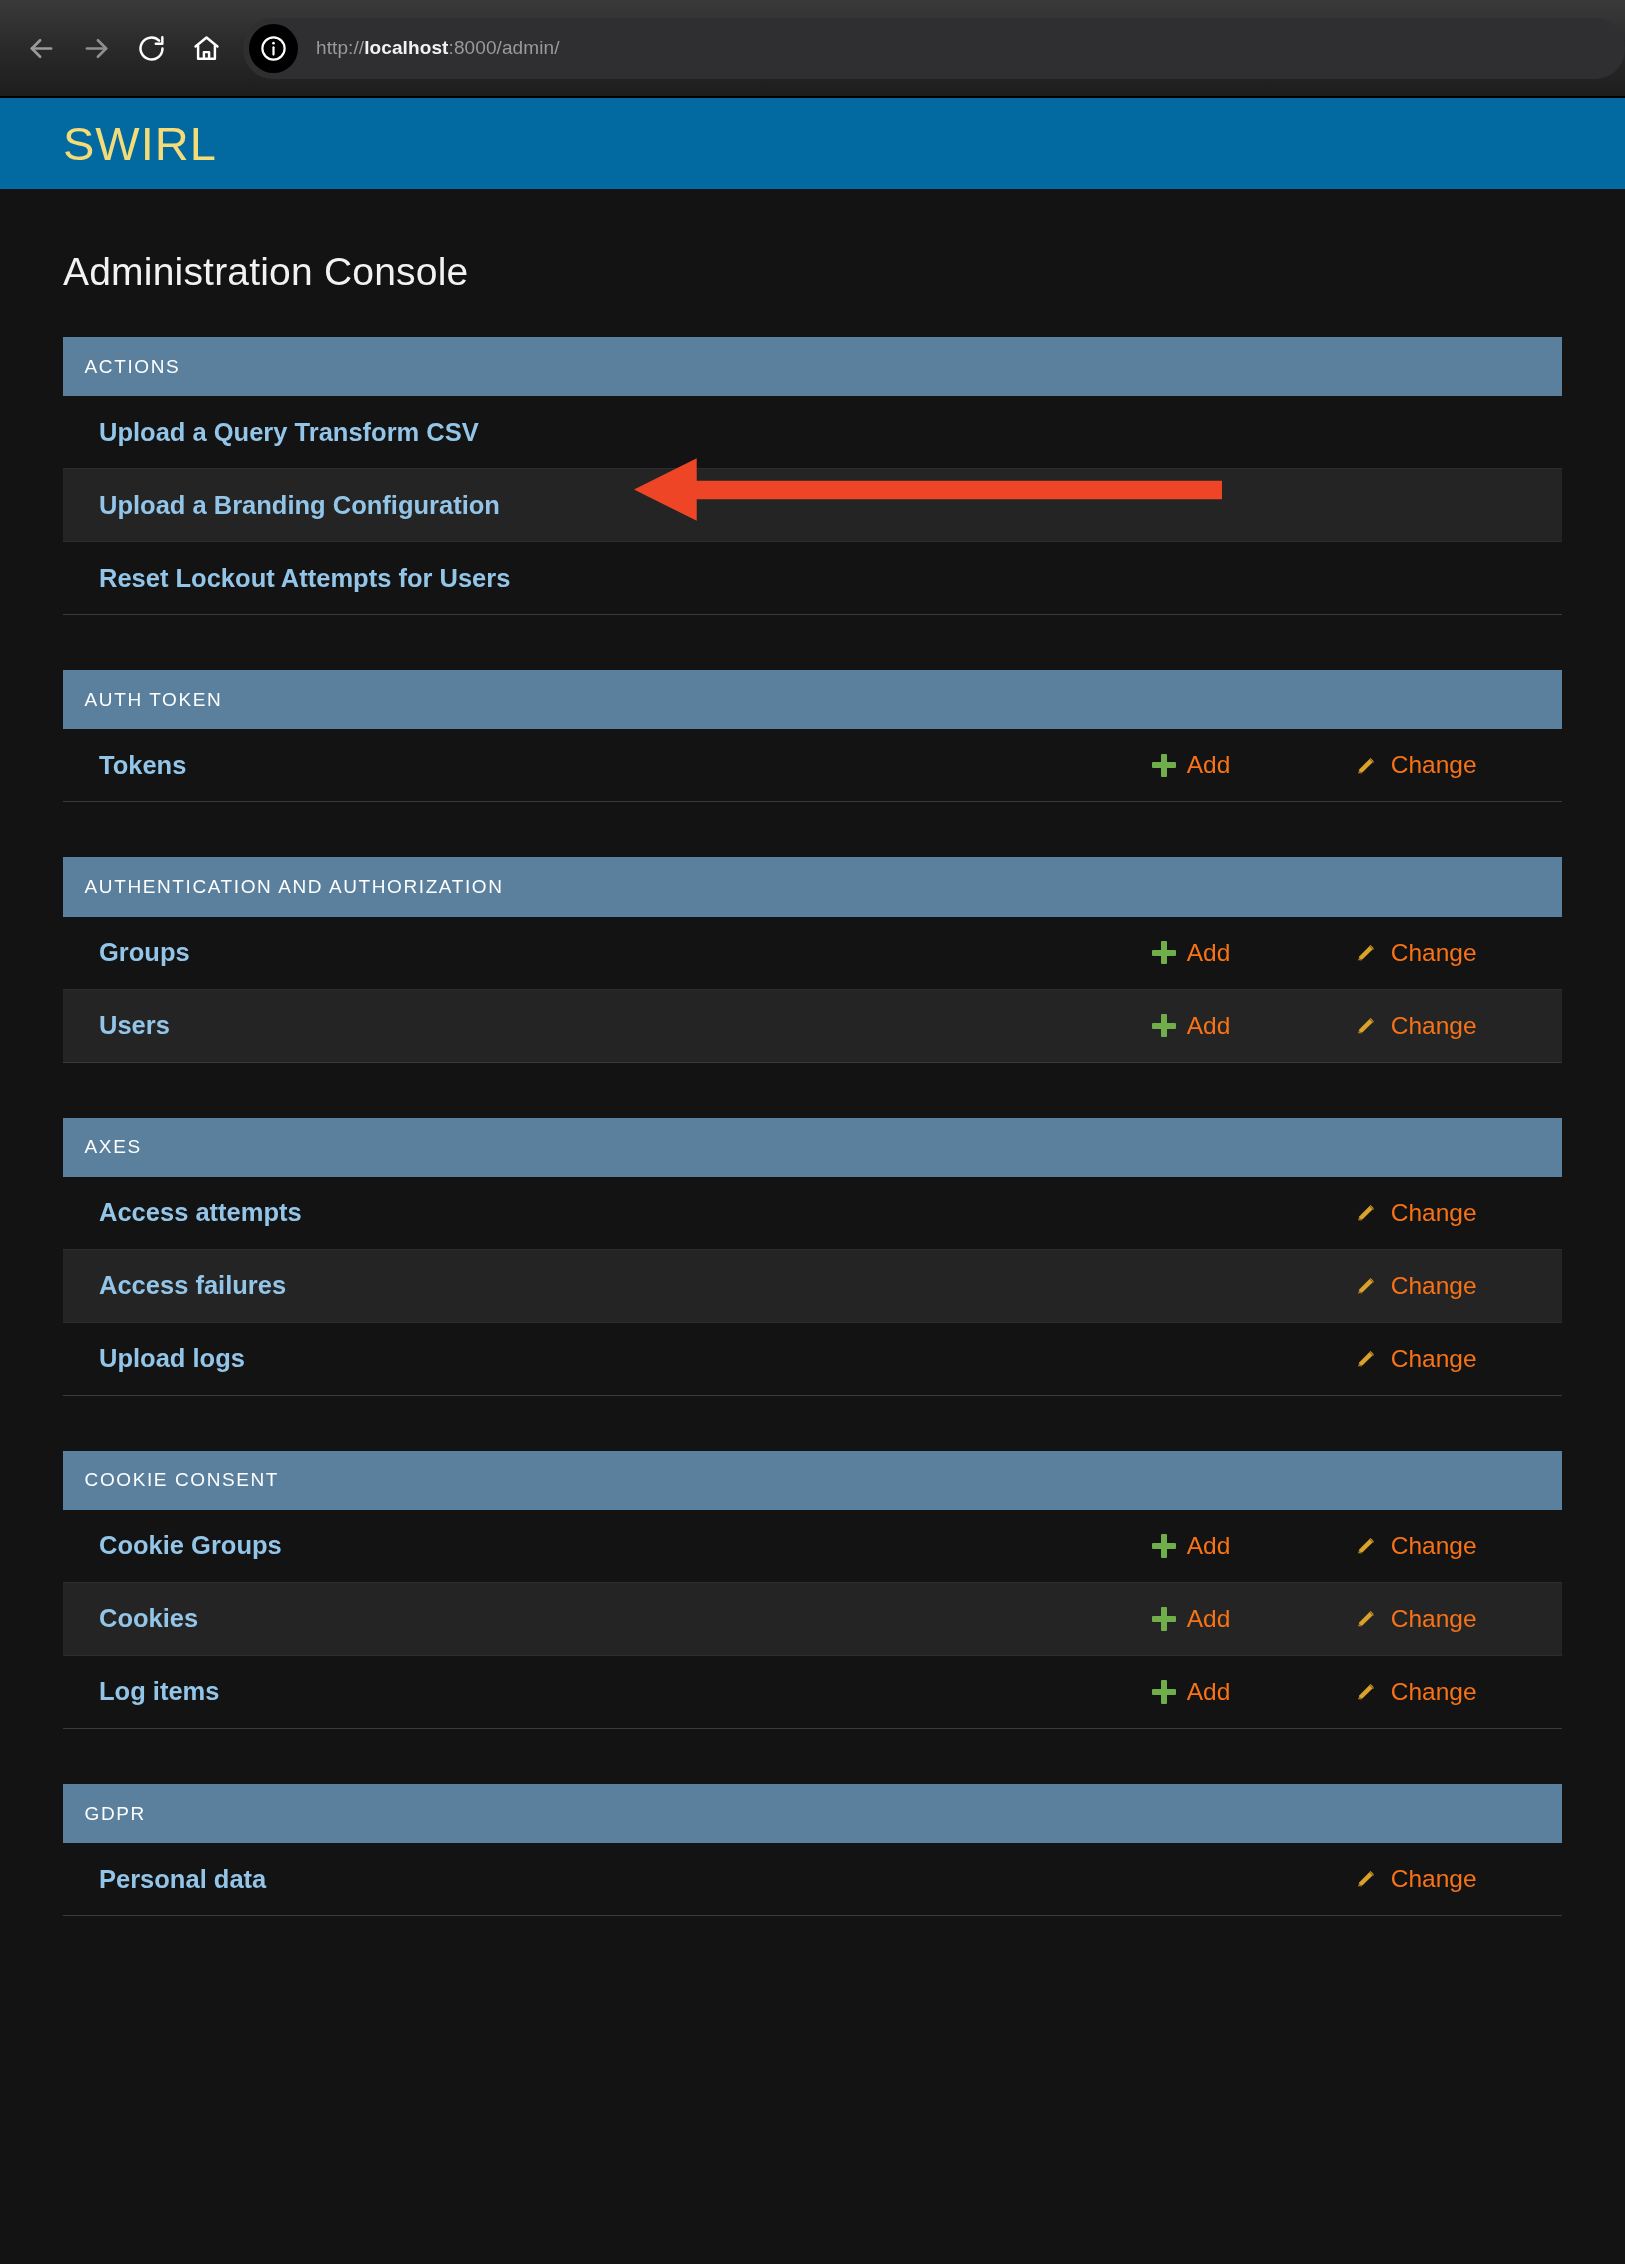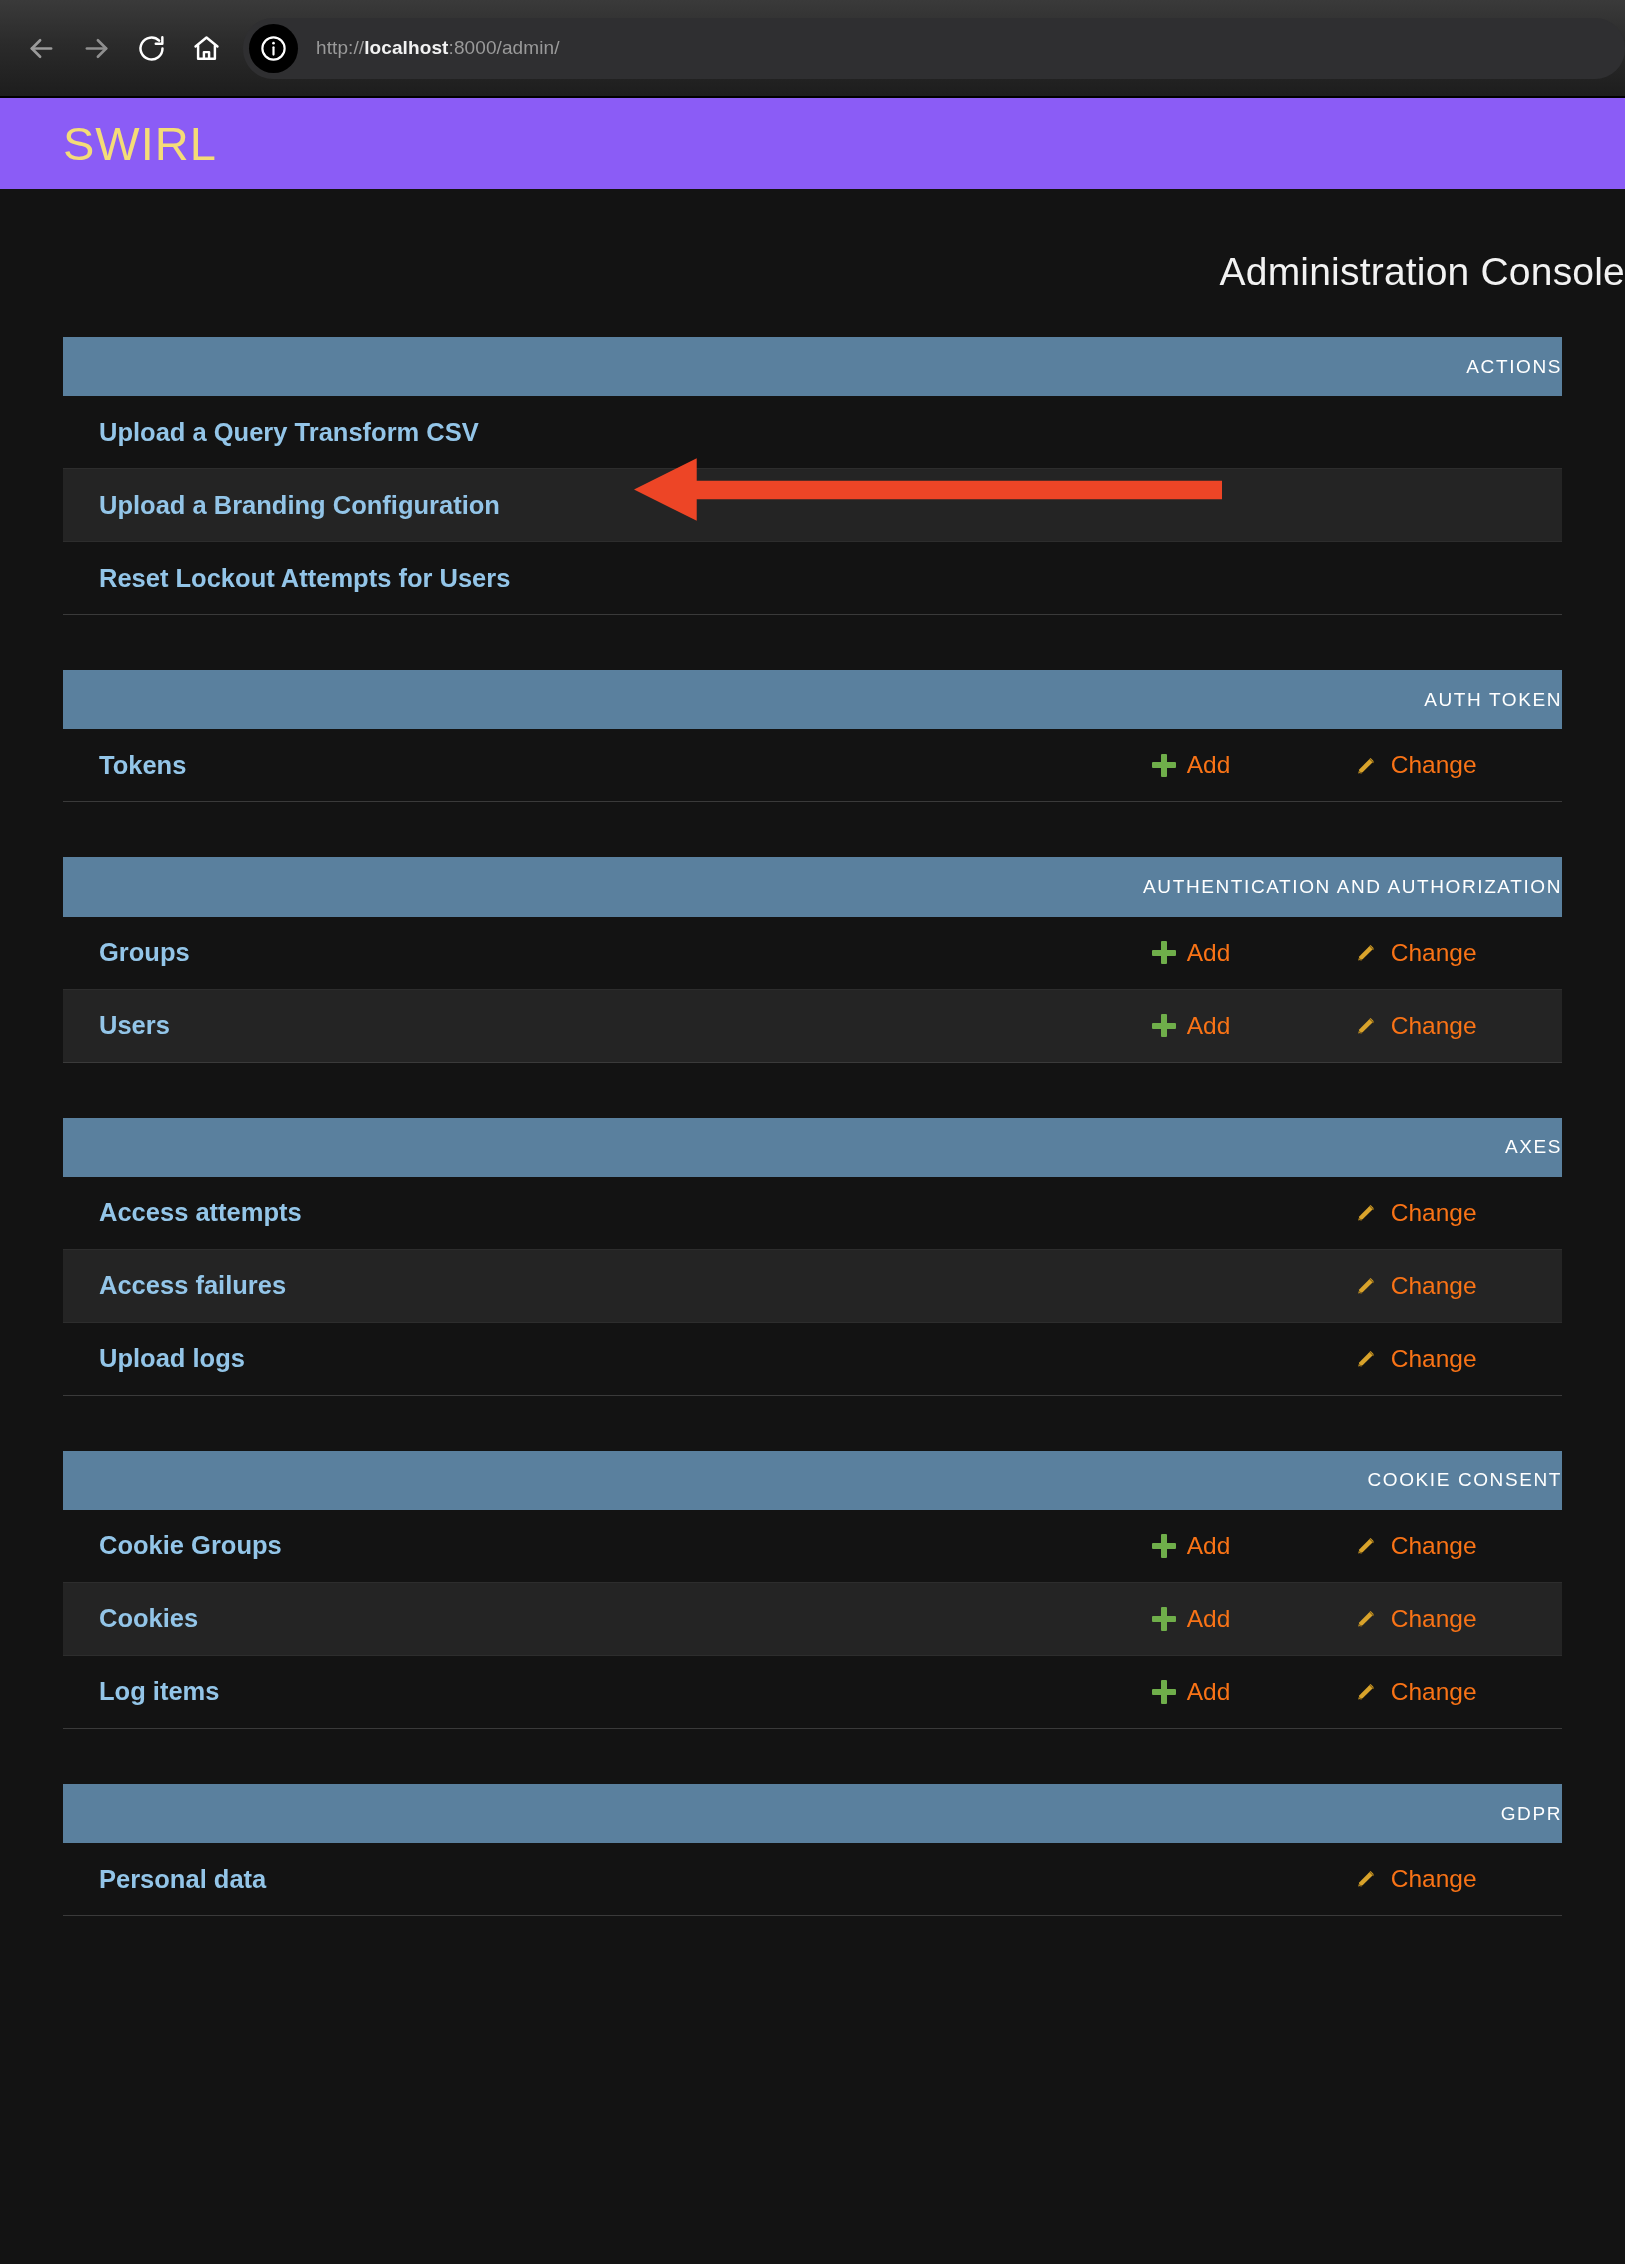--- a/index.html
+++ b/index.html
@@ -48,37 +48,36 @@
     font-size:19px;
     color:#9a9a9a;
     letter-spacing:0.1px;
     white-space:nowrap;
   }
   .url-text .host{ color:#f2f2f2; font-weight:bold; }
 
   
   .brand-banner{
     width:1625px; height:91px;
-    background:#8b5cf6;
+    background:#0369a1;
     display:flex; align-items:center;
   }
   .brand-logo{
     margin-left:63px;
     font-size:47px;
     color:#f4dc78;
     letter-spacing:1px;
     font-weight:normal;
   }
 
   
   .page{
     width:1625px;
     background:#131313;
     padding-bottom:39px;
-    text-align:right;
   }
   .page-title{
     color:#f2f2f2;
     font-size:39px;
     font-weight:normal;
     margin:61px 0 43px 63px;
     letter-spacing:0.2px;
   }
 
   .module{

